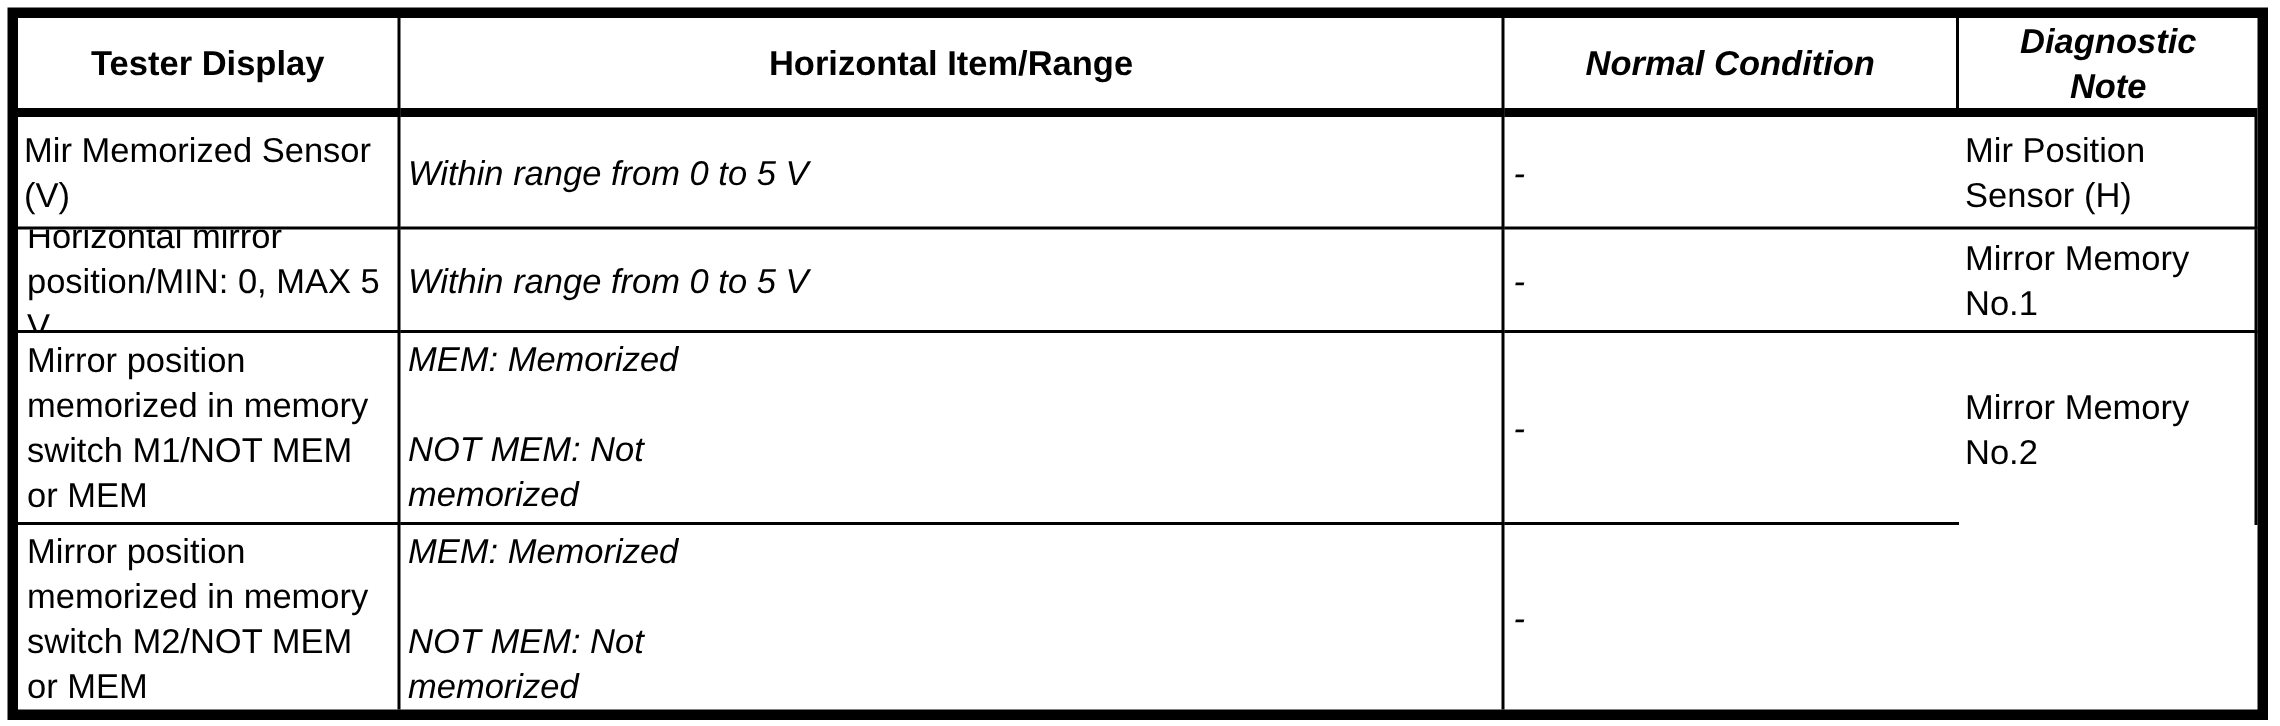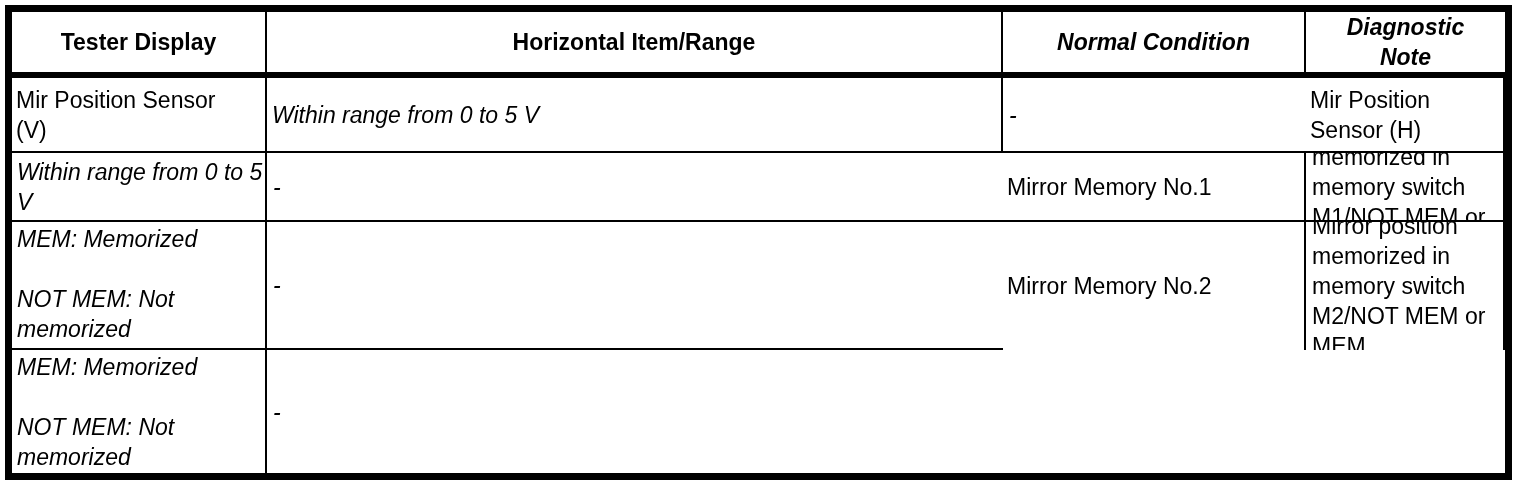--- a/index.html
+++ b/index.html
@@ -58,25 +58,26 @@
 <body>
 
 <div class="doc-table">
 
   <div class="cell th c1">Tester Display</div>
   <div class="cell th c2">Horizontal Item/Range</div>
   <div class="cell th c3">Normal Condition</div>
   <div class="cell th c4 last-col">Diagnostic
 Note</div>
 
-  <div class="cell c1">Mir Position Sensor (V)</div>
+  <div class="cell c1">Mir Memorized Sensor (V)</div>
   <div class="cell c3">Within range from 0 to 5 V</div>
   <div class="cell c4 last-col">-</div>
 
   <div class="cell c1">Mir Position Sensor (H)</div>
+  <div class="cell c2">Horizontal mirror position/MIN: 0, MAX 5 V</div>
   <div class="cell c3">Within range from 0 to 5 V</div>
   <div class="cell c4 last-col">-</div>
 
   <div class="cell c1">Mirror Memory No.1</div>
   <div class="cell c2">Mirror position memorized in memory switch M1/NOT MEM or MEM</div>
   <div class="cell c3 top">MEM: Memorized
 
 NOT MEM: Not
 memorized</div>
   <div class="cell c4 last-col">-</div>

